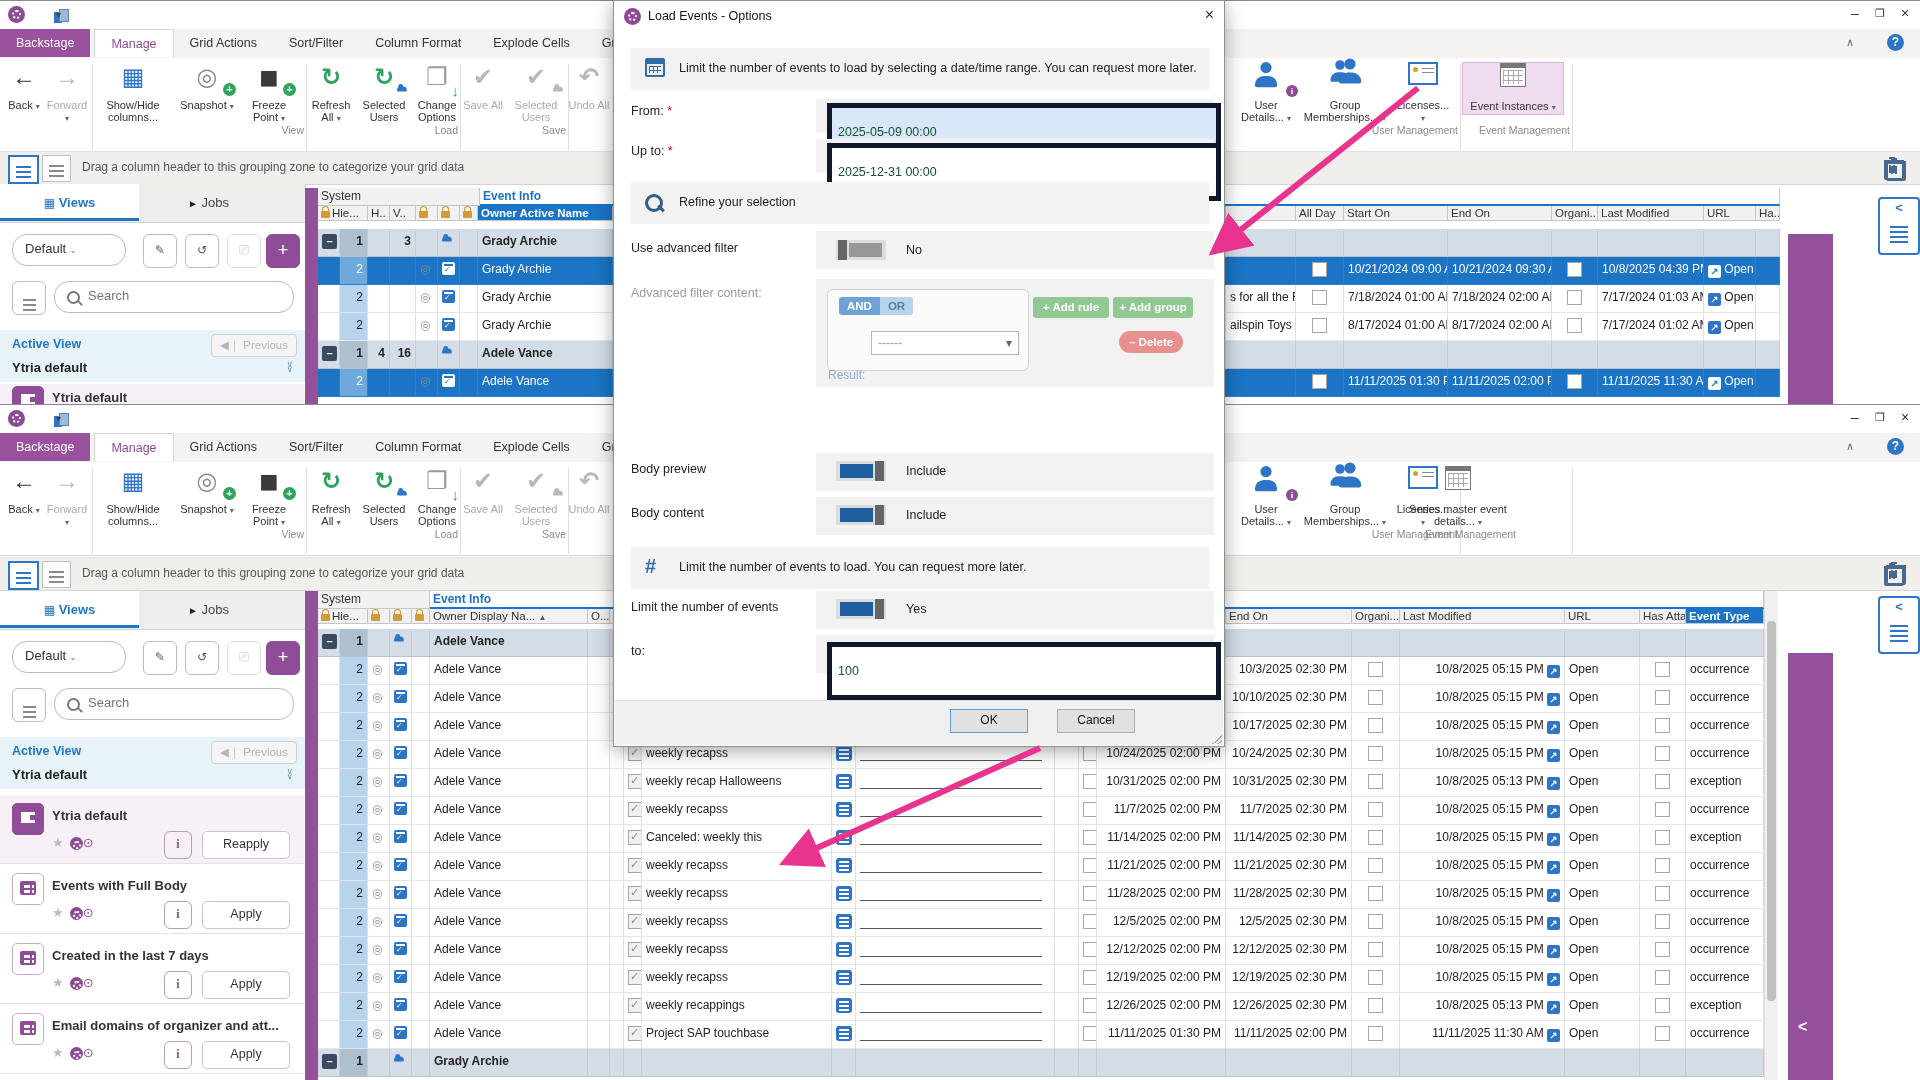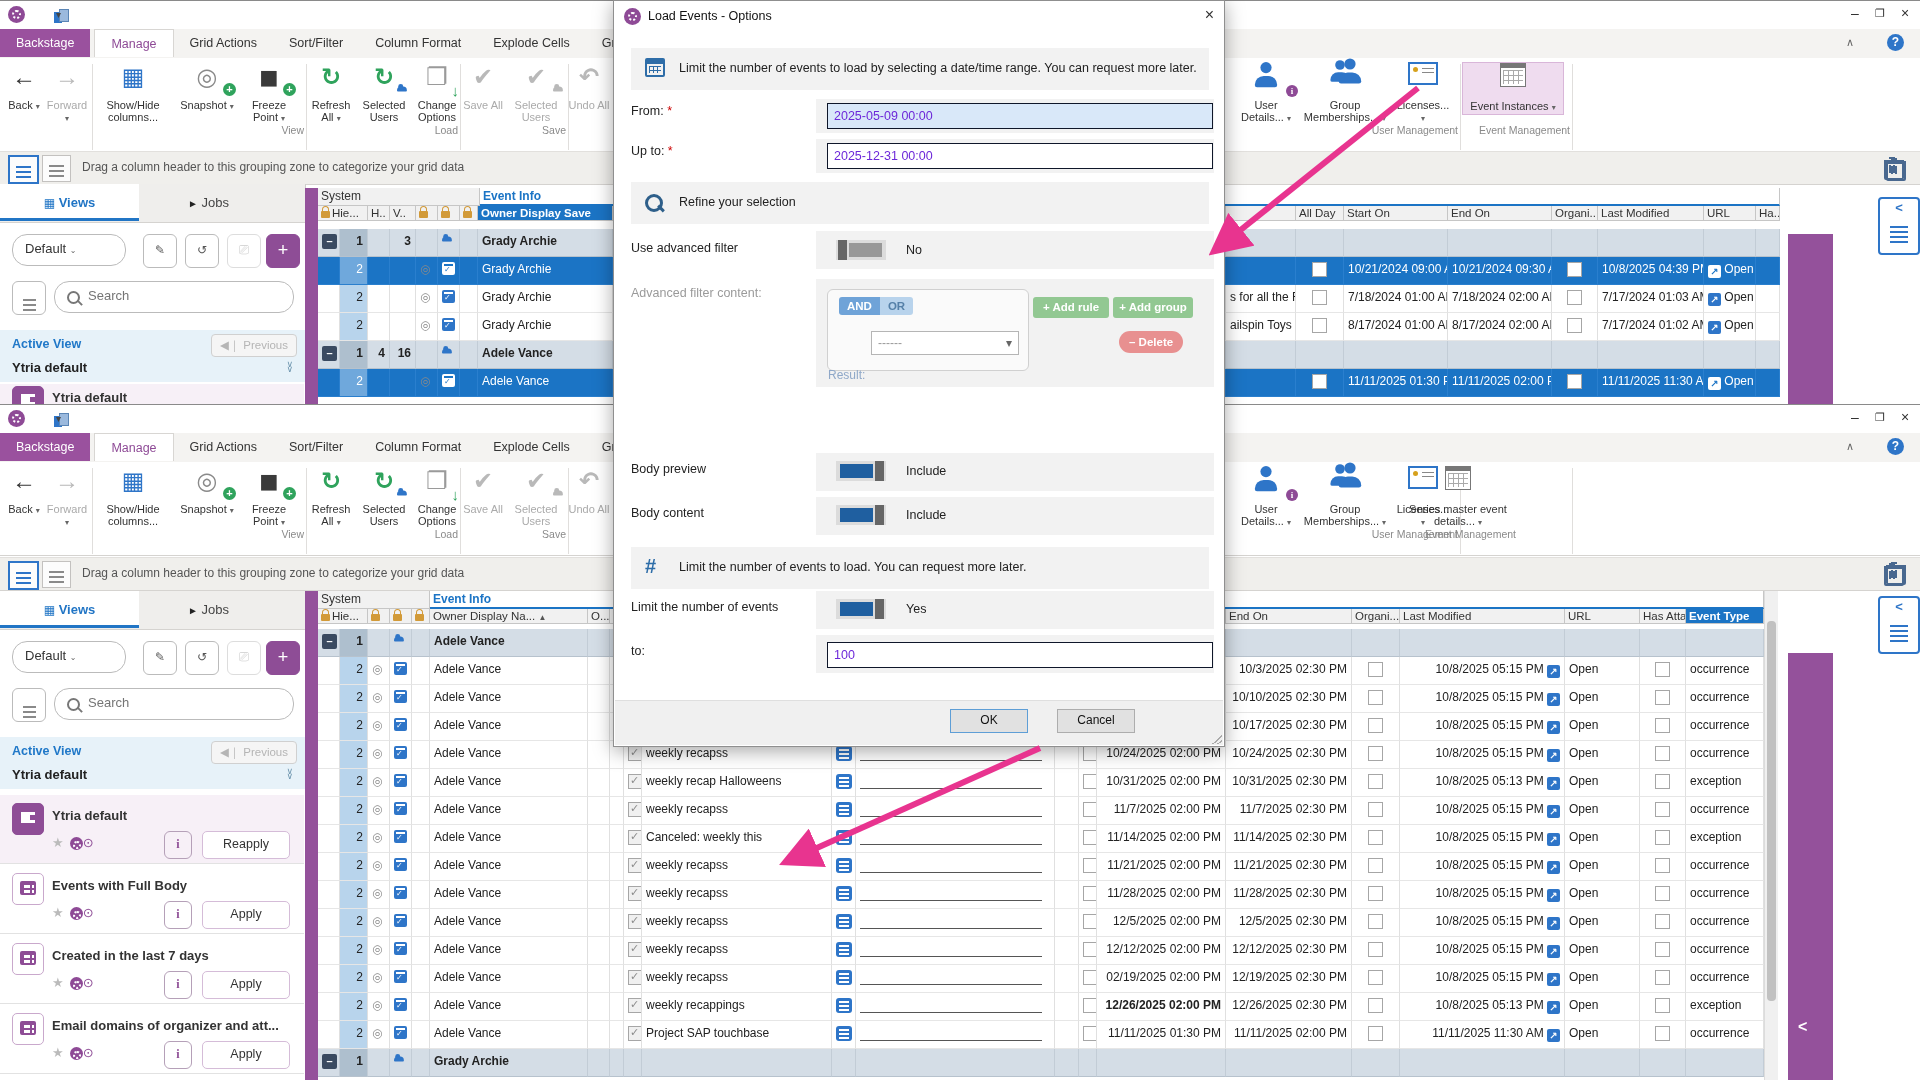--- a/index.html
+++ b/index.html
@@ -169,22 +169,22 @@
   .mag-blue{display:inline-block;width:12px;height:12px;border:3px solid #2e5f8a;border-radius:50%;position:relative;}
   .mag-blue::after{content:"";position:absolute;left:9px;top:10px;width:8px;height:3px;background:#2e5f8a;transform:rotate(45deg);}
   .clip-blue{display:inline-block;width:16px;height:20px;background:#2e6da8;border-radius:2px;position:relative;}
   .clip-blue::before{content:"";position:absolute;left:4px;top:-2px;width:8px;height:4px;background:#2e6da8;border:1px solid #fff;}
   .clip-blue::after{content:"";position:absolute;left:3px;top:5px;width:10px;height:1.5px;background:#fff;box-shadow:0 4px 0 #fff,0 8px 0 #fff;}
   .hash-blue{color:#2e6da8;font-size:20px;font-weight:bold;}
   .dlg-label{position:absolute;left:17px;font-size:12.5px;color:#222;}
   .dlg-label .req{color:#c00;}
   .dlg-label.dim{color:#9a9a9a;}
   .fieldstrip{position:absolute;left:202px;width:398px;background:#f2f2f2;}
-  .dlg-input{position:absolute;left:213px;width:372px;height:24px;border:1px solid #0f172a;background:#fff;
-             font-size:12.5px;color:#6d28d9;padding:0 6px;font-family:"Liberation Sans",sans-serif;box-sizing:content-box;}
+  .dlg-input{position:absolute;left:213px;width:372px;height:24px;border:5px solid #0f172a;background:#fff;
+             font-size:12.5px;color:#14532d;padding:12px 6px;font-family:"Liberation Sans",sans-serif;box-sizing:content-box;}
   .dlg-input.hl{background:#d9e8f9;}
   .toggle{position:absolute;width:50px;height:20px;background:#dcdcdc;display:flex;align-items:center;padding:0 2px;box-sizing:border-box;}
   .toggle .knob{width:9px;height:20px;background:#666;flex:none;}
   .toggle .track{flex:1;height:14px;margin:0 2px;}
   .toggle.off .track{background:#989898;}
   .toggle.on{flex-direction:row-reverse;}
   .toggle.on .track{background:#1f5fa0;}
   .togval{position:absolute;font-size:12.5px;color:#222;}
   .advpanel{position:absolute;left:213px;width:200px;height:80px;border:1px solid #d0d0d0;border-radius:6px;background:#fafafa;}
   .chip{display:inline-block;padding:3px 8px;font-size:11.5px;font-weight:bold;color:#fff;}
@@ -318,21 +318,21 @@
           <div class="hcell sysgrp" style="width: 162px; flex: 0 0 auto;">System</div>
           <div class="hcell evgrp" style="width: 1300px; flex: 0 0 auto;">Event Info</div>
         </div>
         <div class="ghead2" style="top: 18px;">
           <div class="hcell" style="width: 50px; flex: 0 0 auto;"><span class="lockic"></span>Hie...</div>
           <div class="hcell" style="width: 22px; flex: 0 0 auto;">H..</div>
           <div class="hcell" style="width: 26px; flex: 0 0 auto;">V..</div>
           <div class="hcell" style="width: 22px; flex: 0 0 auto;"><span class="lockic"></span></div>
           <div class="hcell" style="width: 22px; flex: 0 0 auto;"><span class="lockic"></span></div>
           <div class="hcell" style="width: 18px; flex: 0 0 auto;"><span class="lockic"></span></div>
-          <div class="hcell selcol" style="width: 135px; flex: 0 0 auto;">Owner Display Save</div>
+          <div class="hcell selcol" style="width: 135px; flex: 0 0 auto;">Owner Active Name</div>
           <div class="hcell" style="width: 613px; flex: 0 0 auto;"></div>
           <div class="hcell" style="width: 70px; flex: 0 0 auto;"></div>
           <div class="hcell" style="width: 48px; flex: 0 0 auto;">All Day</div>
           <div class="hcell" style="width: 104px; flex: 0 0 auto;">Start On</div>
           <div class="hcell" style="width: 104px; flex: 0 0 auto;">End On</div>
           <div class="hcell" style="width: 46px; flex: 0 0 auto;">Organi...</div>
           <div class="hcell" style="width: 106px; flex: 0 0 auto;">Last Modified</div>
           <div class="hcell" style="width: 52px; flex: 0 0 auto;">URL</div>
           <div class="hcell" style="width: 24px; flex: 0 0 auto;">Ha...</div>
         </div>
@@ -892,21 +892,21 @@
           <div class="cell" style="width: 18px; flex: 0 0 auto;"></div>
           <div class="cell" style="width: 158px; flex: 0 0 auto;">Adele Vance</div>
           <div class="cell" style="width: 22px; flex: 0 0 auto;"></div>
           <div class="cell" style="width: 14px; flex: 0 0 auto;"></div>
           <div class="cell" style="width: 18px; flex: 0 0 auto;"><span class="cbx gchk"></span></div>
           <div class="cell" style="width: 190px; flex: 0 0 auto;">weekly recapss</div>
           <div class="cell" style="width: 24px; flex: 0 0 auto;"><span class="bodyic"></span></div>
           <div class="cell" style="width: 199px; flex: 0 0 auto;"><span class="uline"></span></div>
           <div class="cell" style="width: 24px; flex: 0 0 auto;"></div>
           <div class="cell" style="width: 18px; flex: 0 0 auto;"><span class="cbx"></span></div>
-          <div class="cell r" style="width: 129px; flex: 0 0 auto;">02/19/2025 02:00 PM</div>
+          <div class="cell r" style="width: 129px; flex: 0 0 auto;">12/19/2025 02:00 PM</div>
           <div class="cell r" style="width: 126px; flex: 0 0 auto;">12/19/2025 02:30 PM</div>
           <div class="cell" style="width: 48px; flex: 0 0 auto; text-align: center;"><span class="cbx"></span></div>
           <div class="cell r" style="width: 165px; flex: 0 0 auto;">10/8/2025 05:15 PM <span class="openlink"><span class="osq">↗</span></span></div>
           <div class="cell" style="width: 75px; flex: 0 0 auto;"><span class="openlink"> Open</span></div>
           <div class="cell" style="width: 46px; flex: 0 0 auto; text-align: center;"><span class="cbx"></span></div>
           <div class="cell" style="width: 78px; flex: 0 0 auto;">occurrence</div>
         </div>
         <div class="grow" style="top: 402px;">
           <div class="cell" style="width: 22px; flex: 0 0 auto;"></div>
           <div class="cell hie" style="width: 28px; flex: 0 0 auto;">2</div>
@@ -915,21 +915,21 @@
           <div class="cell" style="width: 18px; flex: 0 0 auto;"></div>
           <div class="cell" style="width: 158px; flex: 0 0 auto;">Adele Vance</div>
           <div class="cell" style="width: 22px; flex: 0 0 auto;"></div>
           <div class="cell" style="width: 14px; flex: 0 0 auto;"></div>
           <div class="cell" style="width: 18px; flex: 0 0 auto;"><span class="cbx gchk"></span></div>
           <div class="cell" style="width: 190px; flex: 0 0 auto;">weekly recappings</div>
           <div class="cell" style="width: 24px; flex: 0 0 auto;"><span class="bodyic"></span></div>
           <div class="cell" style="width: 199px; flex: 0 0 auto;"><span class="uline"></span></div>
           <div class="cell" style="width: 24px; flex: 0 0 auto;"></div>
           <div class="cell" style="width: 18px; flex: 0 0 auto;"><span class="cbx"></span></div>
-          <div class="cell r" style="width: 129px; flex: 0 0 auto; font-weight: bold;">12/26/2025 02:00 PM</div>
+          <div class="cell r" style="width: 129px; flex: 0 0 auto;">12/26/2025 02:00 PM</div>
           <div class="cell r" style="width: 126px; flex: 0 0 auto;">12/26/2025 02:30 PM</div>
           <div class="cell" style="width: 48px; flex: 0 0 auto; text-align: center;"><span class="cbx"></span></div>
           <div class="cell r" style="width: 165px; flex: 0 0 auto;">10/8/2025 05:13 PM <span class="openlink"><span class="osq">↗</span></span></div>
           <div class="cell" style="width: 75px; flex: 0 0 auto;"><span class="openlink"> Open</span></div>
           <div class="cell" style="width: 46px; flex: 0 0 auto; text-align: center;"><span class="cbx"></span></div>
           <div class="cell" style="width: 78px; flex: 0 0 auto;">exception</div>
         </div>
         <div class="grow" style="top: 430px;">
           <div class="cell" style="width: 22px; flex: 0 0 auto;"></div>
           <div class="cell hie" style="width: 28px; flex: 0 0 auto;">2</div>

